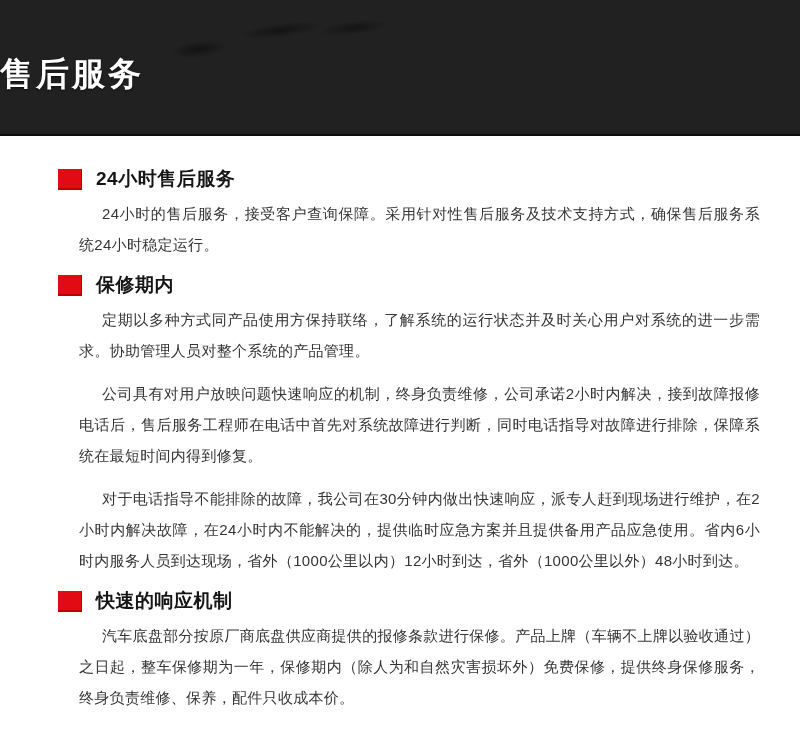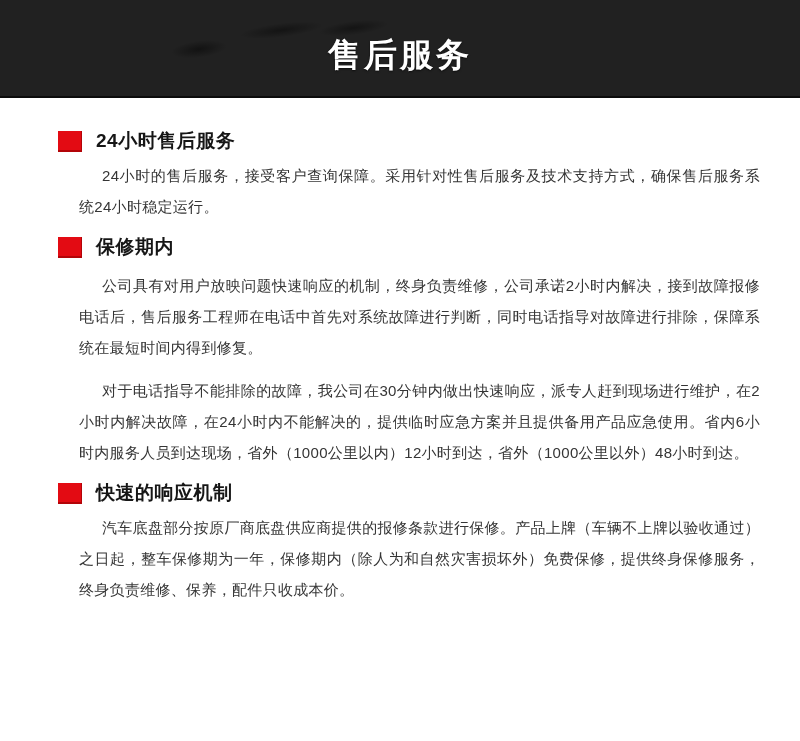--- a/index.html
+++ b/index.html
@@ -12,26 +12,26 @@
     overflow: hidden;
   }
   .page {
     width: 800px;
     height: 741px;
     position: relative;
   }
   
   .hero {
     position: relative;
-    height: 98px;
+    height: 136px;
     background: #212121;
     border-bottom: 2px solid #0c0c0c;
     display: flex;
     align-items: center;
-    justify-content: center;
+    justify-content: flex-start;
     overflow: hidden;
   }
   .watermark {
     position: absolute;
     left: 150px;
     top: 14px;
     width: 240px;
     height: 44px;
     transform: rotate(-7deg);
     background:
@@ -106,20 +106,23 @@
       <div class="paras">
           <p>24小时的售后服务，接受客户查询保障。采用针对性售后服务及技术支持方式，确保售后服务系统24小时稳定运行。</p>
         </div>
     </section>
 
     <section class="section">
       <div class="section-head">
         <span class="bullet"></span>
         <h2 class="section-title">保修期内</h2>
       </div>
+      <div class="paras">
+          <p>定期以多种方式同产品使用方保持联络，了解系统的运行状态并及时关心用户对系统的进一步需求。协助管理人员对整个系统的产品管理。</p>
+        </div>
     </section>
 
     <section class="section">
       <div class="paras">
           <p>公司具有对用户放映问题快速响应的机制，终身负责维修，公司承诺2小时内解决，接到故障报修电话后，售后服务工程师在电话中首先对系统故障进行判断，同时电话指导对故障进行排除，保障系统在最短时间内得到修复。</p>
           <p>对于电话指导不能排除的故障，我公司在30分钟内做出快速响应，派专人赶到现场进行维护，在2小时内解决故障，在24小时内不能解决的，提供临时应急方案并且提供备用产品应急使用。省内6小时内服务人员到达现场，省外（1000公里以内）12小时到达，省外（1000公里以外）48小时到达。</p>
         </div>
     </section>
 
     <section class="section">

